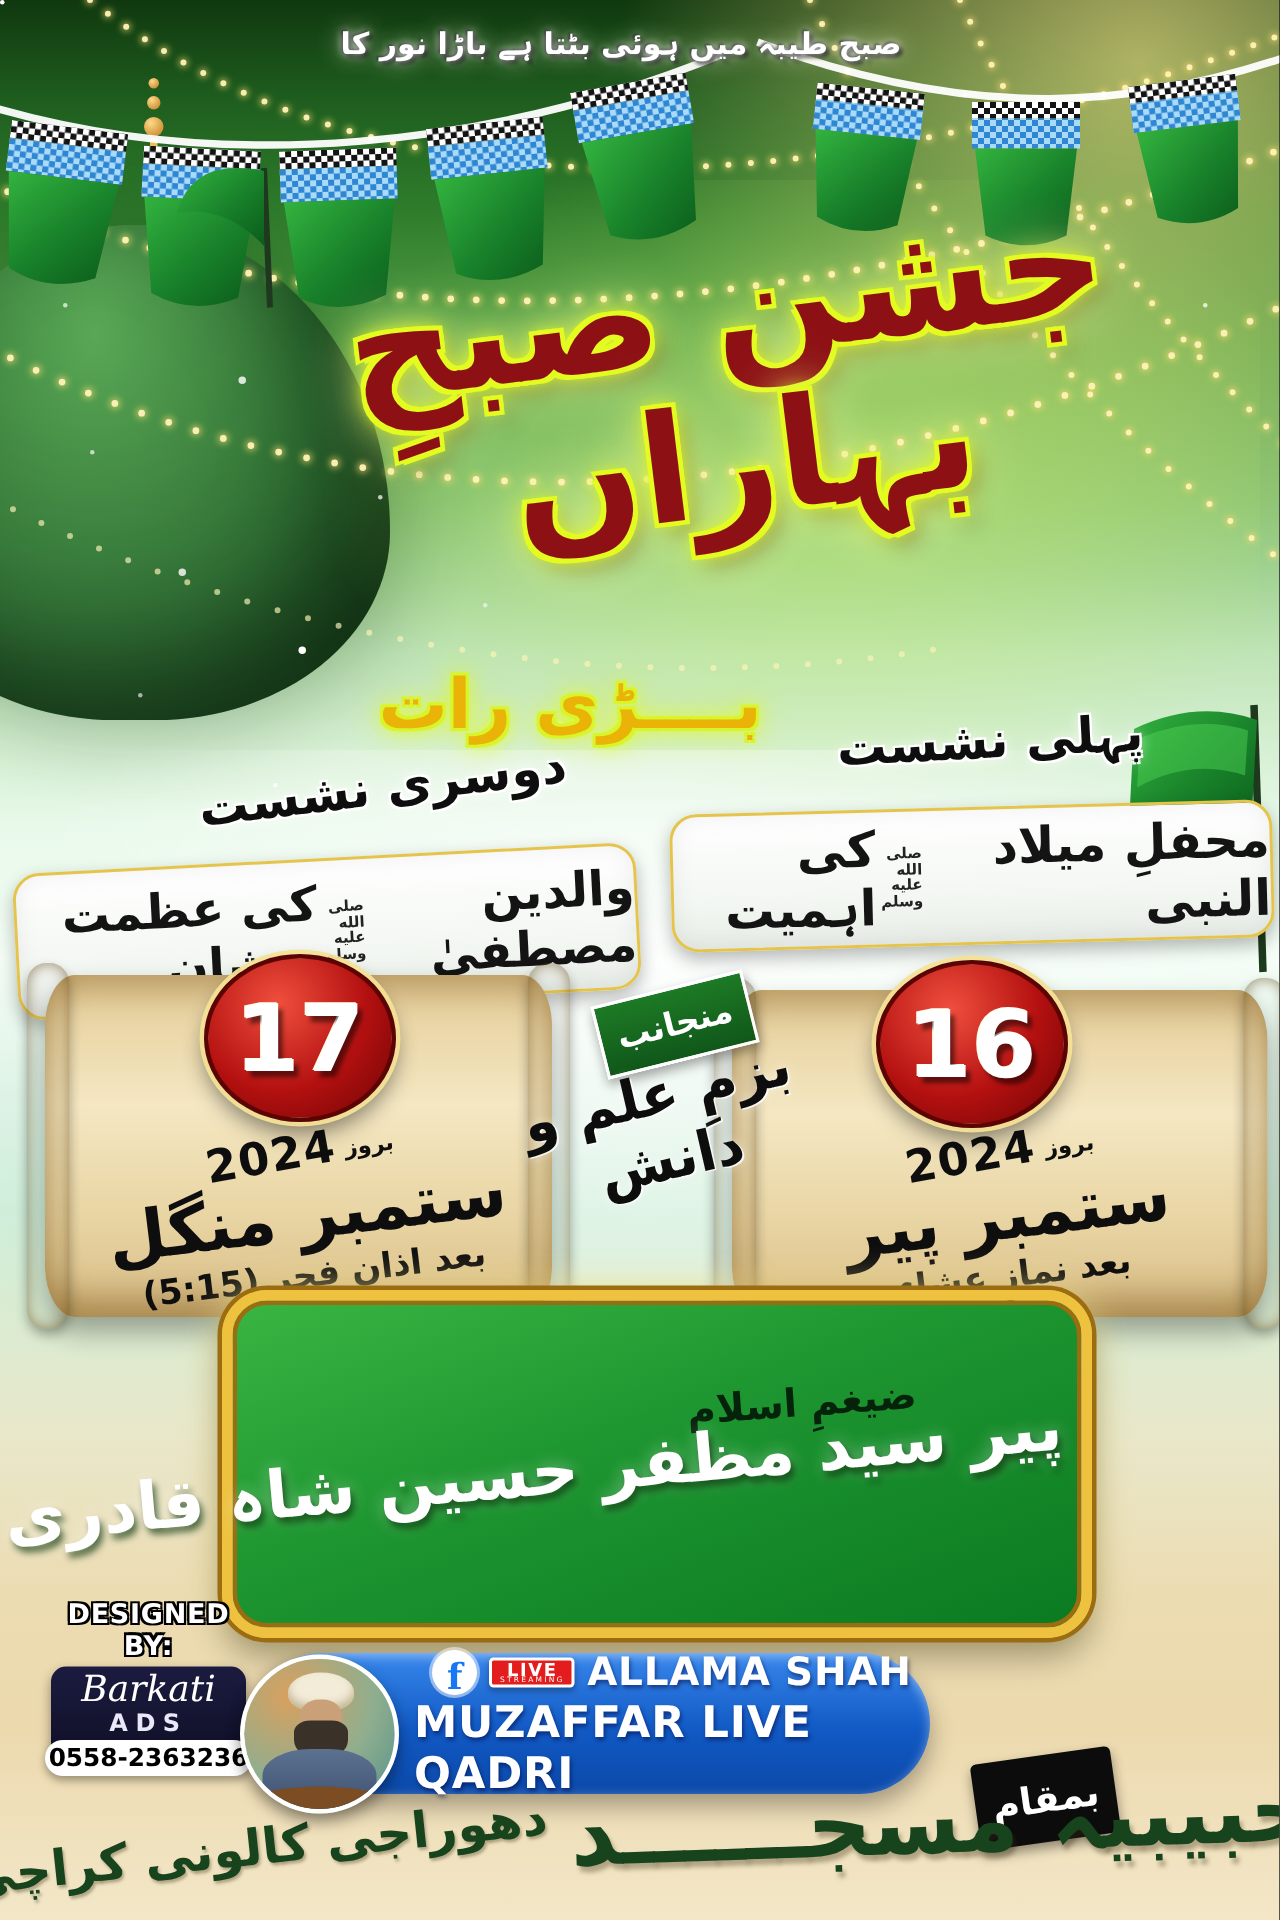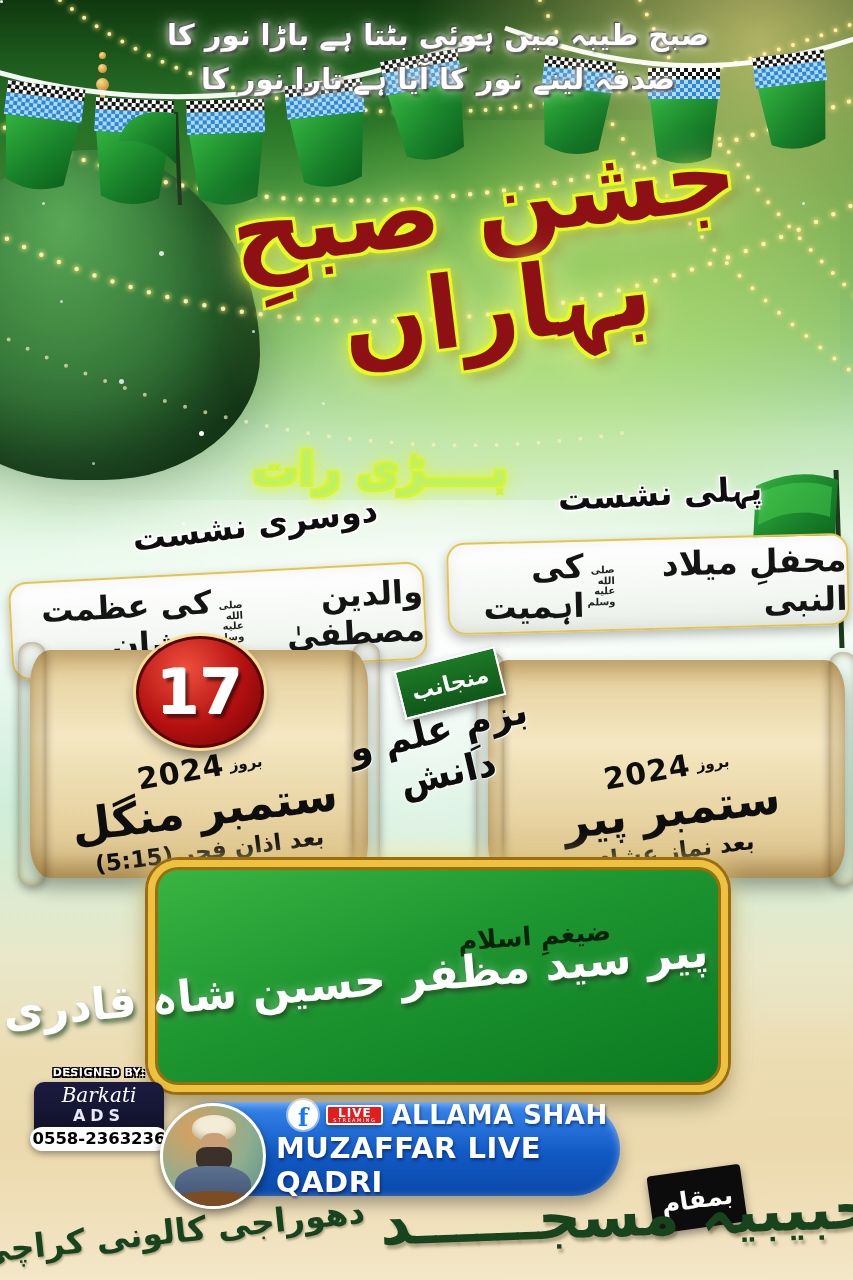--- a/index.html
+++ b/index.html
@@ -31,29 +31,29 @@
   .fb3{left:99px;top:52px;width:7px;height:7px;}
   .sparkles{top:0;left:0;width:3px;height:3px;border-radius:50%;background:#fff;
     box-shadow:120px 380px 0 1px #ffffffcc,60px 300px 0 0 #ffffffaa,200px 432px 0 1px #ffffff,
     92px 462px 0 0 #ffffff99,252px 330px 0 0 #ffffffbb,160px 252px 0 1px #ffffffd0,
     322px 402px 0 0 #ffffff90,42px 202px 0 0 #ffffffb0,422px 122px 0 1px #ffffffc0,
     702px 152px 0 0 #ffffffa8,762px 92px 0 1px #ffffffd0,642px 62px 0 0 #ffffffaa,
     802px 202px 0 0 #ffffffc0,372px 482px 0 1px #ffffffd8,182px 522px 0 0 #ffffffb8;}
   svg.deco{left:0;top:0;pointer-events:none;}
 
   
-  .couplet{left:148px;top:14px;width:580px;text-align:center;color:#fff;
-    font-size:29px;font-weight:bold;direction:rtl;line-height:1.5;
+  .couplet{left:124px;top:14px;width:580px;text-align:center;color:#fff;
+    font-size:20px;font-weight:bold;direction:rtl;line-height:1.5;
     text-shadow:0 0 6px rgba(255,255,255,.95),2px 2px 3px #000,-1px -1px 2px #000,0 0 16px rgba(255,255,220,.9);}
   .title-main{left:170px;top:150px;width:640px;text-align:center;direction:rtl;
     font-size:100px;font-weight:bold;color:#8d1014;transform:rotate(-7deg);line-height:1.05;
     text-shadow:3px 3px 0 #e4fb21,-3px -3px 0 #e4fb21,3px -3px 0 #e4fb21,-3px 3px 0 #e4fb21,
       0 0 10px #e4fb21,0 0 22px #d6f52a,0 0 40px rgba(255,255,200,.9),6px 8px 14px rgba(40,0,0,.45);}
   .subtitle{left:165px;top:442px;width:430px;text-align:center;direction:rtl;
-    font-size:46px;font-weight:bold;color:#bef264;
+    font-size:46px;font-weight:bold;color:#eab308;
     text-shadow:2px 2px 0 #d9f52a,-2px -2px 0 #d9f52a,2px -2px 0 #d9f52a,-2px 2px 0 #d9f52a,
       0 0 12px #e4fb21,0 0 22px #d9f52a;}
 
   .session-label{font-size:33px;font-weight:bold;color:#0e0e0e;direction:rtl;text-align:center;
     text-shadow:1.5px 1.5px 0 #fff,-1.5px -1.5px 0 #fff,1.5px -1.5px 0 #fff,-1.5px 1.5px 0 #fff,0 0 10px #fff;}
   .label-first{left:500px;top:474px;width:320px;transform:rotate(-3deg);}
   .label-second{left:95px;top:505px;width:320px;transform:rotate(-7deg);}
   .topic-box{background:linear-gradient(180deg,#ffffff,#f2f6f1 70%,#e7ece6);
     border:2px solid #e5c44d;border-radius:18px;box-shadow:0 5px 12px rgba(0,0,0,.28),inset 0 0 14px rgba(120,120,120,.12);
     display:flex;align-items:center;justify-content:center;direction:rtl;
@@ -105,25 +105,25 @@
     background:#0a0a0a;border:2px solid #caa53d;border-radius:22px;display:flex;align-items:center;
     justify-content:center;color:#fff;font-size:22px;font-weight:bold;direction:rtl;letter-spacing:2px;}
   .honorific{right:110px;top:54px;font-size:26px;font-weight:bold;color:#05230b;
     transform:rotate(-4deg);direction:rtl;}
   .speaker-name{left:6px;top:82px;width:548px;text-align:center;font-size:44px;font-weight:bold;
     color:#fff;transform:rotate(-5deg);direction:rtl;white-space:nowrap;
     text-shadow:2px 4px 5px rgba(0,45,0,.65),0 0 12px rgba(255,255,255,.4);}
 
   
   .designed{left:28px;top:1066px;width:142px;text-align:center;}
-  .designed-heading{font-size:11px;font-weight:bold;color:#fff;letter-spacing:.5px;
+  .designed-heading{font-size:18px;font-weight:bold;color:#fff;letter-spacing:.5px;
     text-shadow:1.5px 1.5px 0 #000,-1.5px -1.5px 0 #000,1.5px -1.5px 0 #000,-1.5px 1.5px 0 #000;}
   .brand-box{margin:3px 6px 0;background:linear-gradient(#1b1b40,#101028);border-radius:10px;
     padding:3px 4px 14px;box-shadow:0 4px 8px rgba(0,0,0,.4);}
-  .brand-name{font-family:"DejaVu Serif",serif;font-style:italic;font-size:20px;color:#fff;line-height:1;}
+  .brand-name{font-family:"DejaVu Serif",serif;font-style:italic;font-size:24px;color:#fff;line-height:1;}
   .brand-sub{font-size:16px;color:#e8e8f8;letter-spacing:5px;font-weight:bold;margin-top:1px;}
   .phone-pill{position:relative;margin:-12px 2px 0;background:#fff;border-radius:13px;
     font-size:16.5px;font-weight:bold;color:#000;padding:2px 0 3px;box-shadow:0 3px 6px rgba(0,0,0,.35);}
 
   
   .live-banner{left:168px;top:1102px;width:452px;height:94px;border-radius:48px;
     background:linear-gradient(180deg,#3787ec 0%,#1159c4 55%,#0b49a9 100%);
     box-shadow:0 8px 16px rgba(0,0,0,.32),inset 0 2px 8px rgba(255,255,255,.45);}
   .live-banner::after{content:"";position:absolute;bottom:-13px;left:58%;width:26px;height:26px;
     background:#0e51b4;transform:rotate(45deg);border-radius:5px;z-index:-1;}
@@ -274,21 +274,20 @@
 
     <g>
       <line x1="836" y1="470" x2="842" y2="648" stroke="#1d3a1d" stroke-width="5"></line>
       <path d="M756,486 q42,-20 82,-6 l-4,74 q-42,-16 -82,8 z" fill="url(#flagG)"></path>
       <path d="M760,492 q38,-16 72,-5 l-2,30 q-36,-12 -72,8 z" fill="#4ccf52" opacity=".5"></path>
     </g>
   </svg>
 
   <div class="abs couplet">
     <div>صبح طیبہ میں ہوئی بٹتا ہے باڑا نور کا</div>
-    <div>صدقہ لینے نور کا آیا ہے تارا نور کا</div>
   </div>
 
   <div class="abs title-main">جشن صبحِ بہاراں</div>
   <div class="abs subtitle">بــــڑی رات</div>
 
   <div class="abs session-label label-first">پہلی نشست</div>
   <div class="abs topic-box box-first">
     <span>محفلِ میلاد النبی</span>
     <span class="salawat">صلى الله عليه وسلم</span>
     <span>کی اہمیت</span>
@@ -304,20 +303,21 @@
   <div class="abs scroll scroll-16">
     <div class="scroll-content">
       <div class="row-year">
         <span class="broz">بروز</span>
         <span class="year">2024</span>
       </div>
       <div class="month">ستمبر پیر</div>
       <div class="time">بعد نمازِ عشاء</div>
     </div>
   </div>
+  <div class="abs day-badge badge-16">16</div>
 
   <div class="abs scroll scroll-17">
     <div class="scroll-content">
       <div class="row-year">
         <span class="broz">بروز</span>
         <span class="year">2024</span>
       </div>
       <div class="month">ستمبر منگل</div>
       <div class="time">بعد اذانِ فجر (5:15)</div>
     </div>

